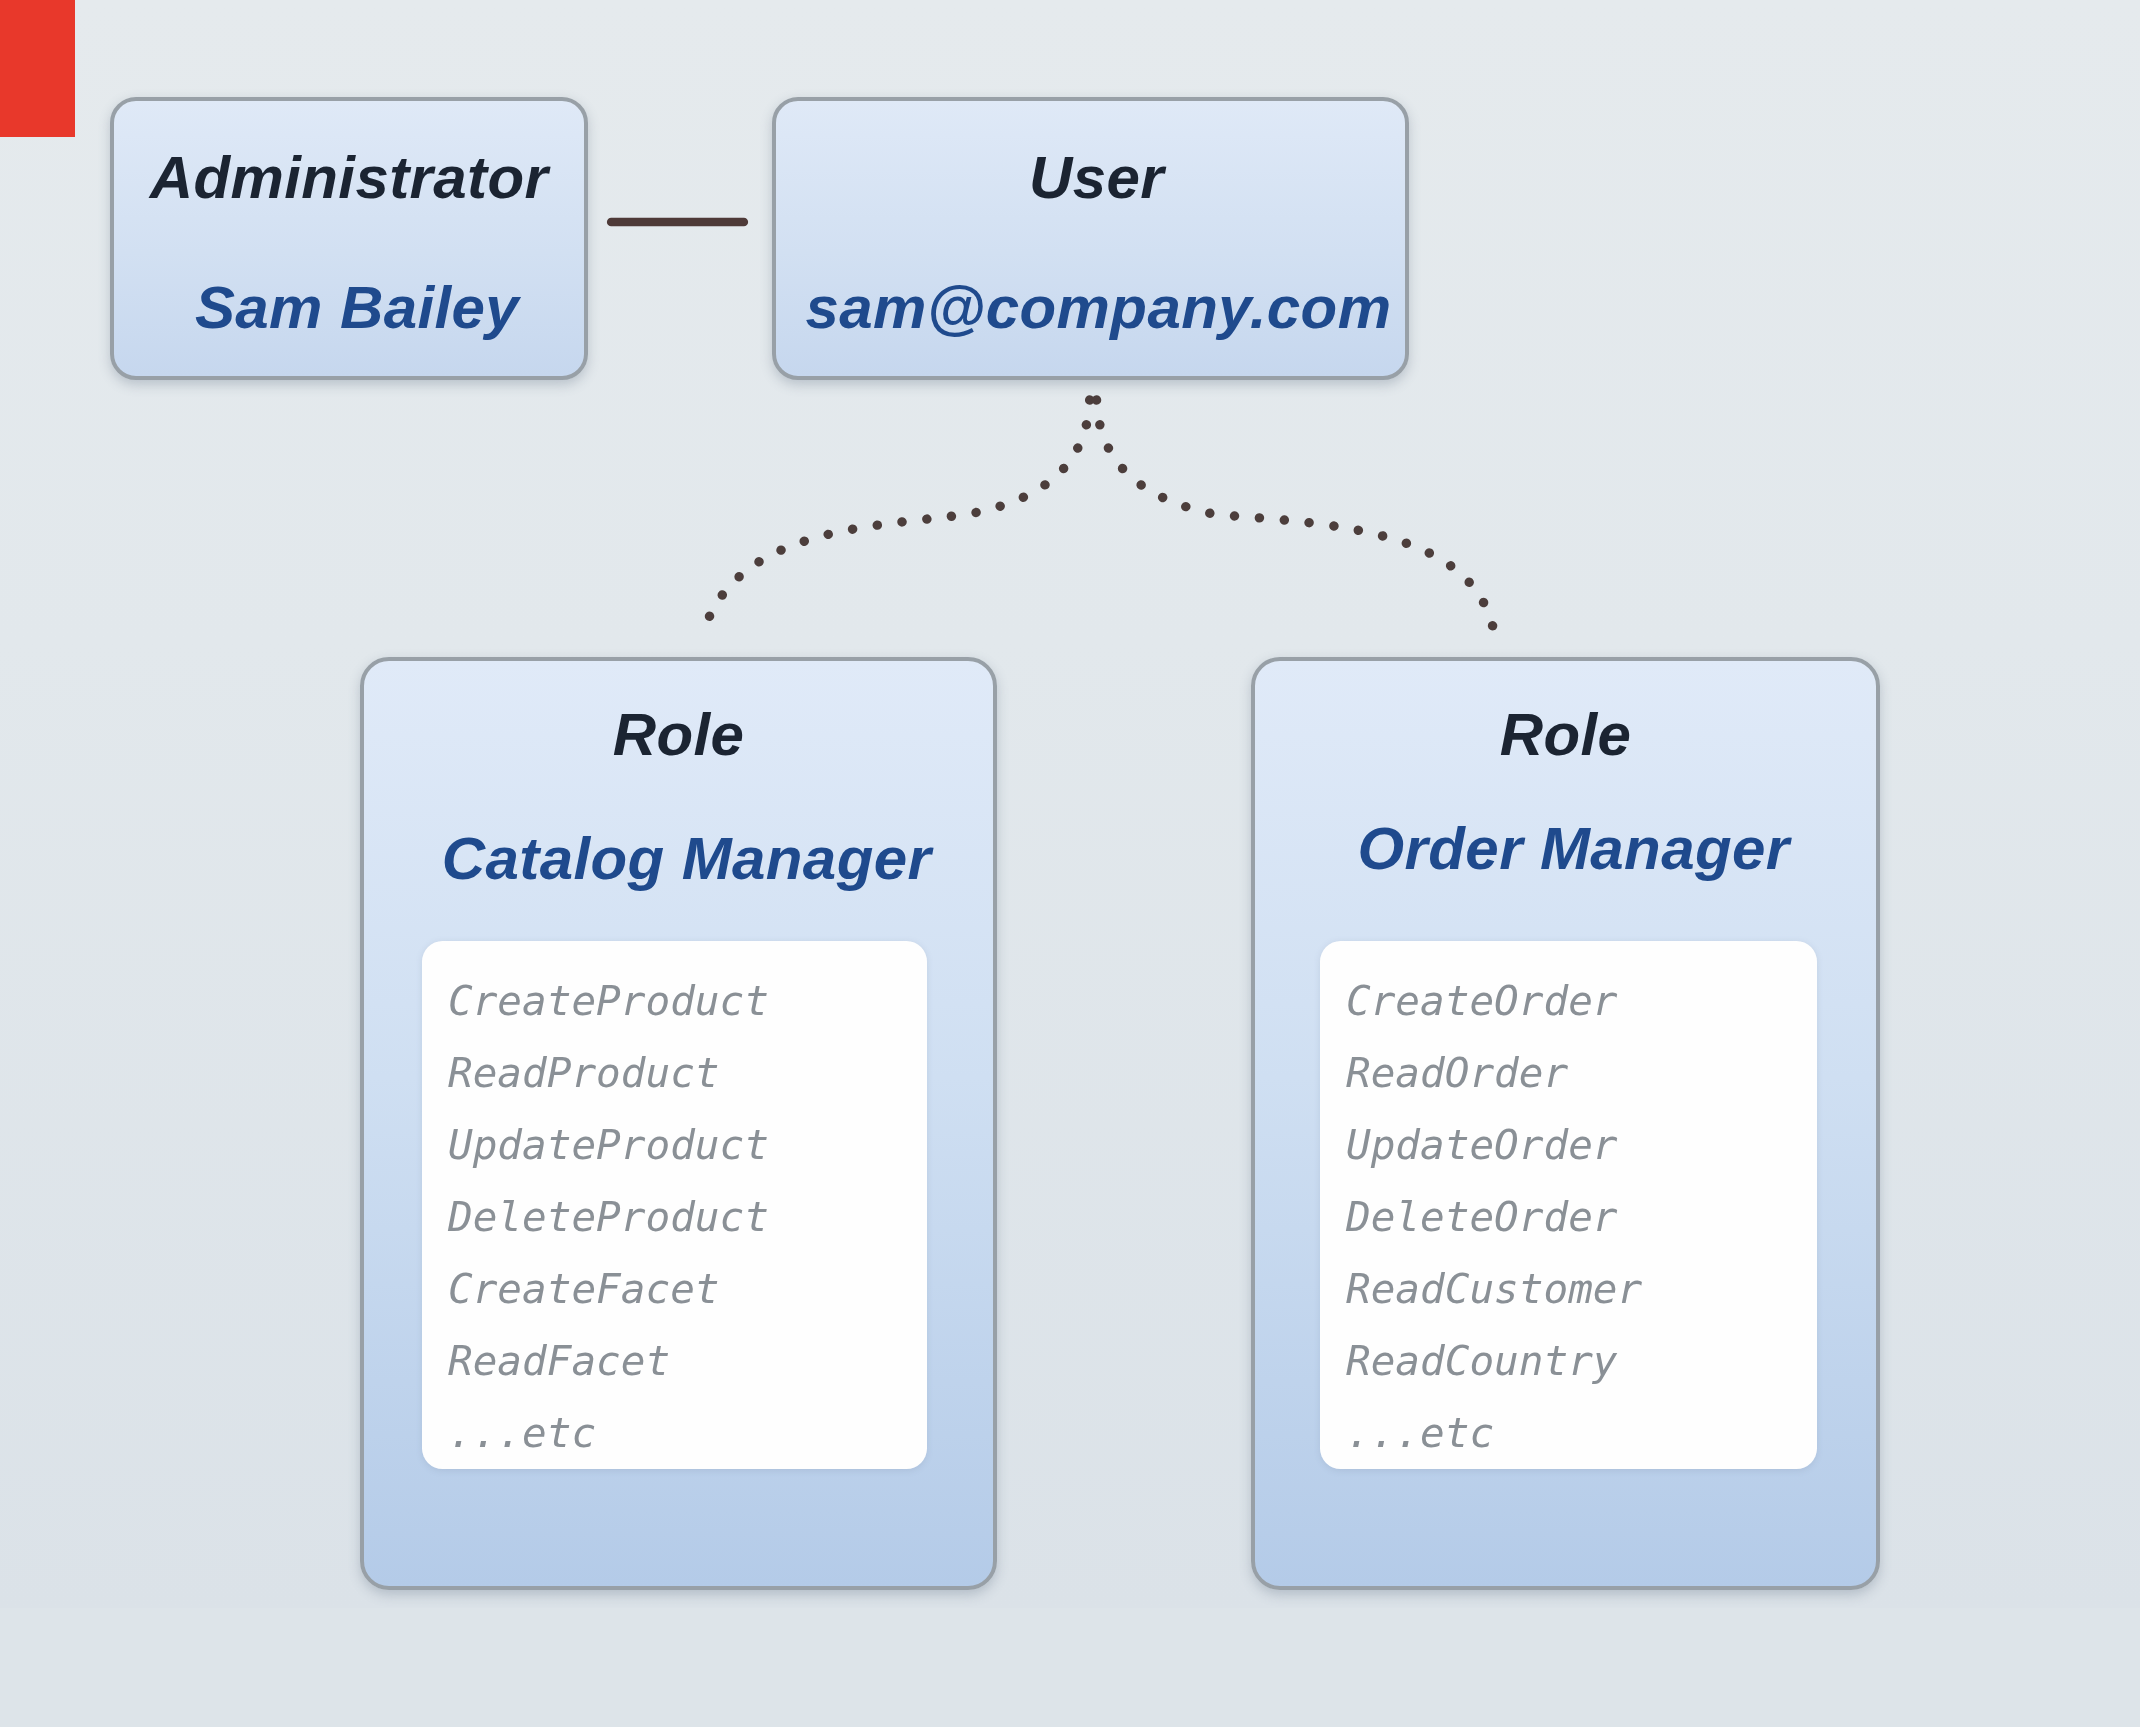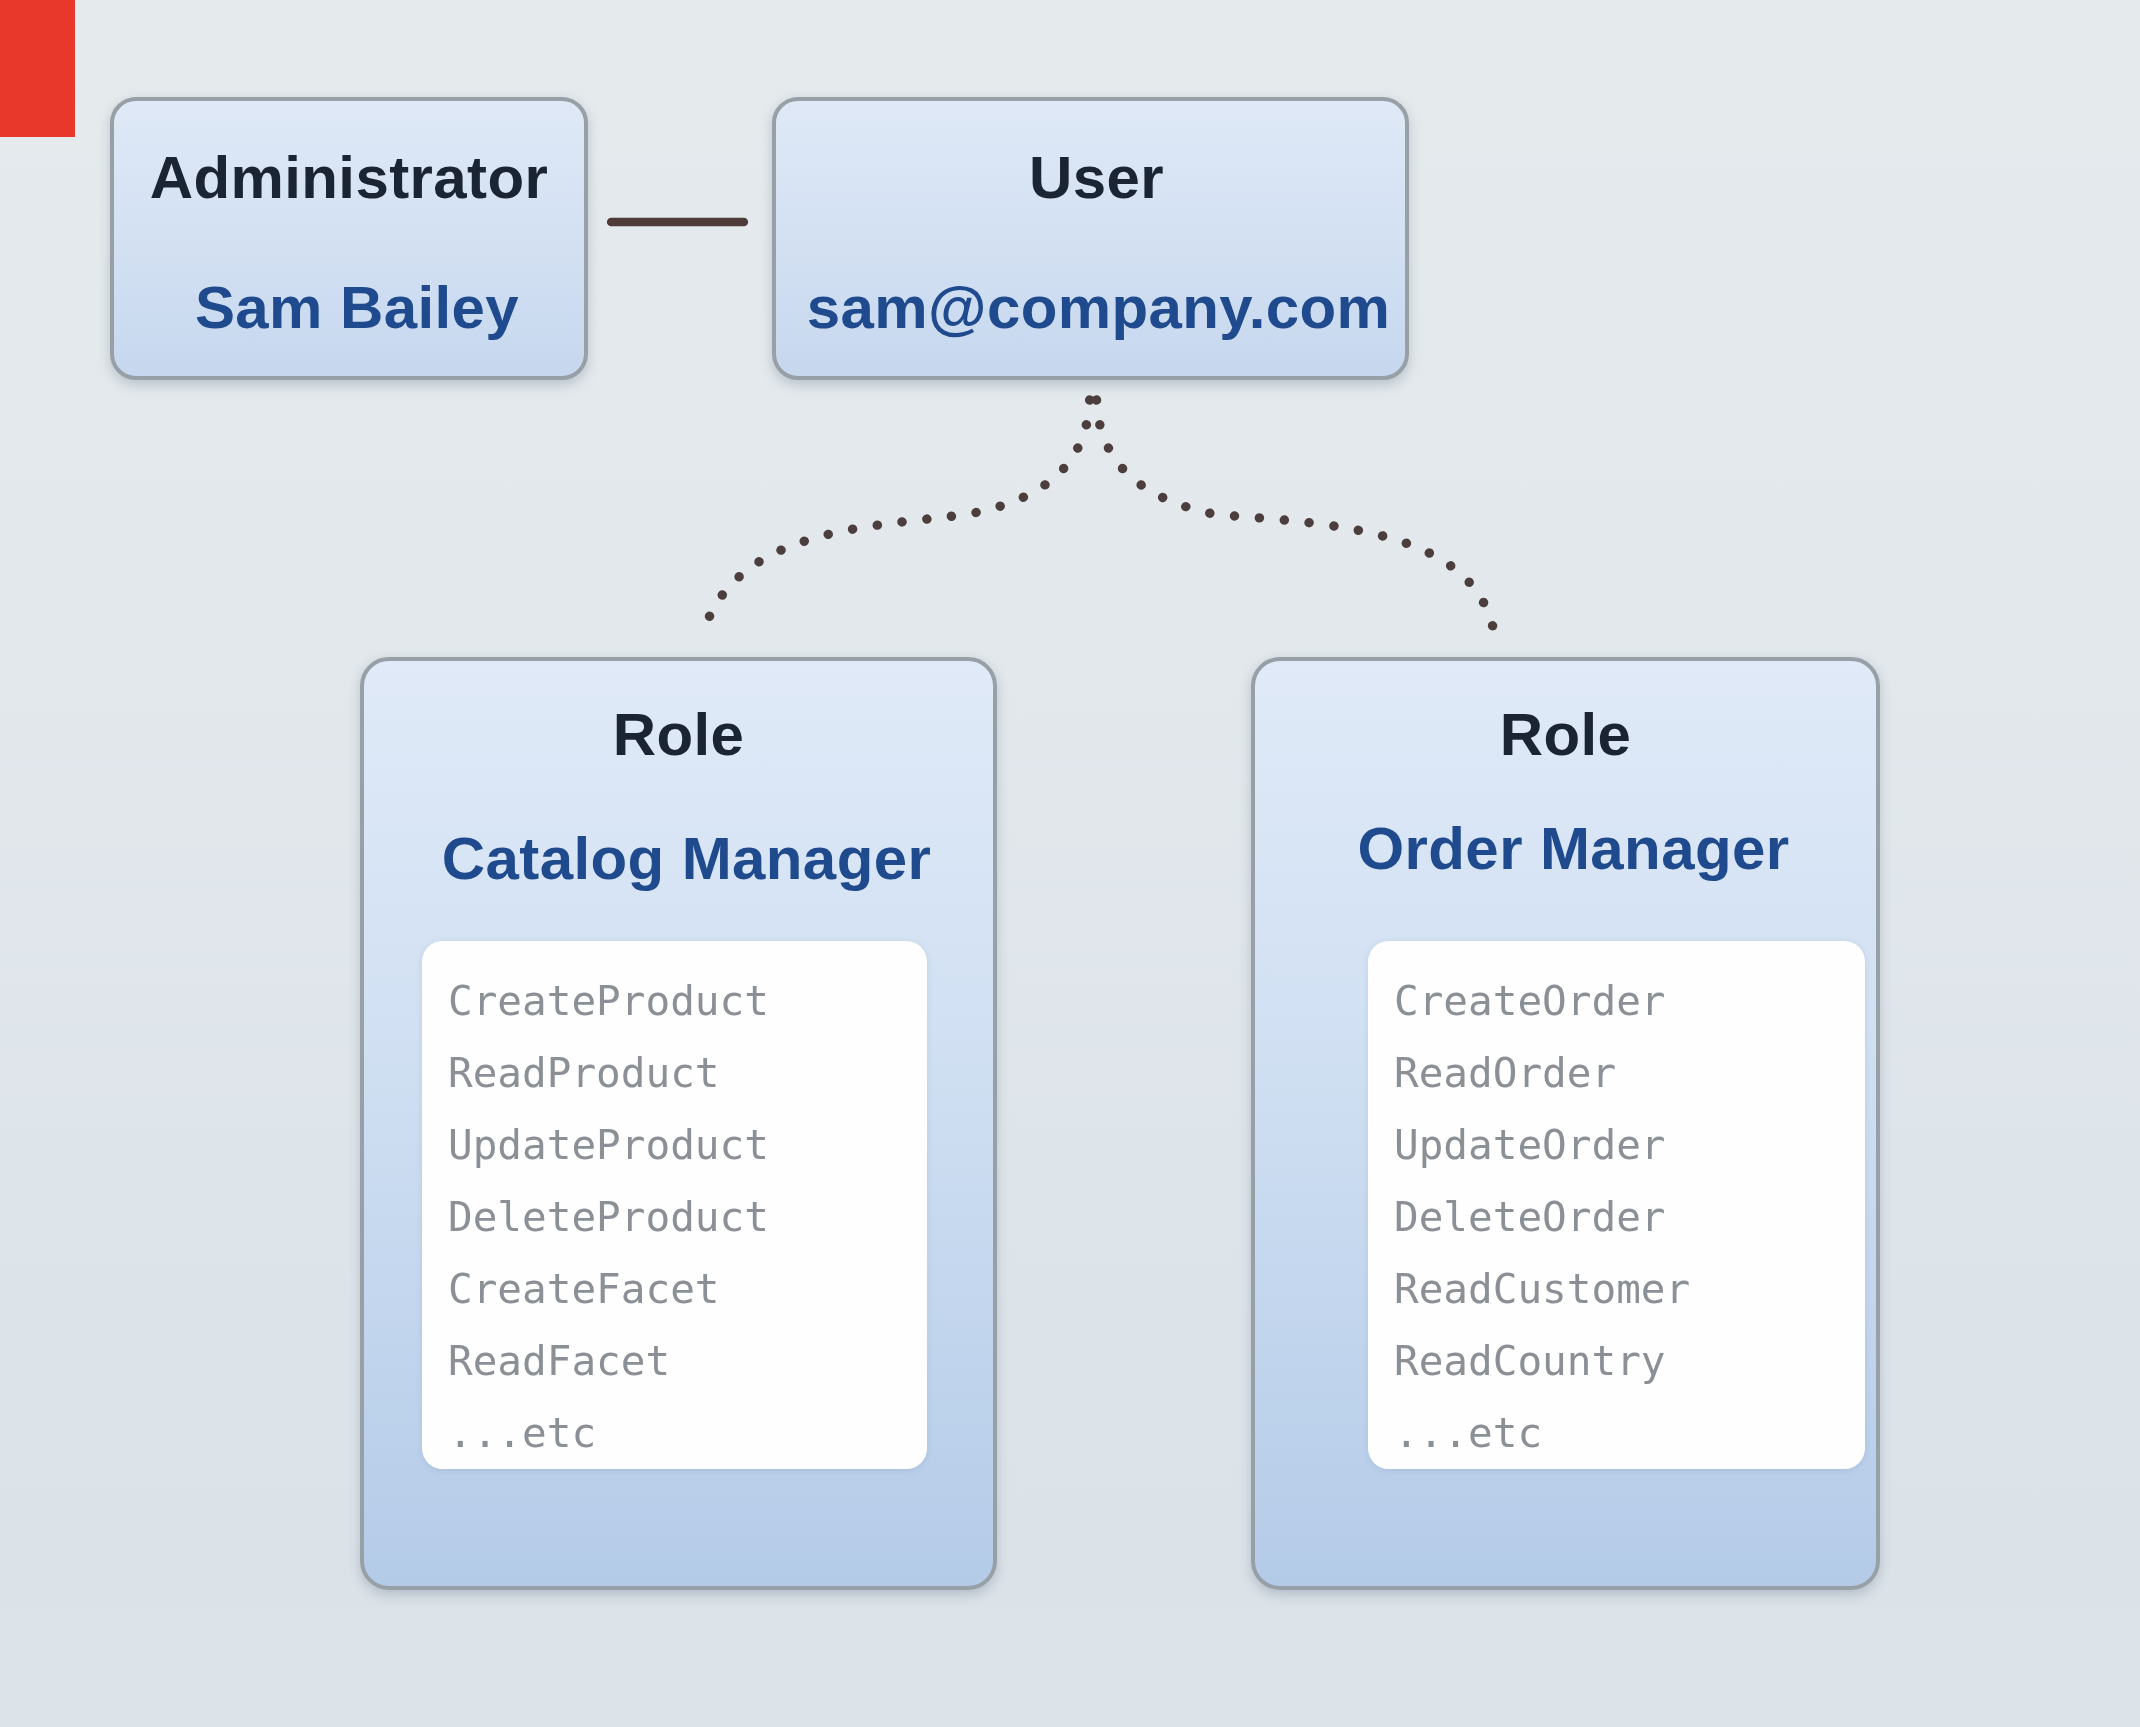--- a/index.html
+++ b/index.html
@@ -7,20 +7,21 @@
     padding: 0;
     background: #dde4e9;
   }
   .canvas {
     position: relative;
     width: 2140px;
     height: 1608px;
     overflow: hidden;
     background: linear-gradient(180deg, #e5eaed 0%, #e2e8ec 40%, #dbe2e8 100%);
     font-family: "Liberation Sans", sans-serif;
+    font-style: italic;
   }
   .red-marker {
     position: absolute;
     left: 0; top: 0;
     width: 75px; height: 137px;
     background: #e8382b;
   }
   .connector-layer {
     position: absolute;
     left: 0; top: 0;
@@ -110,21 +111,21 @@
       <div class="perm-line">DeleteProduct</div>
       <div class="perm-line">CreateFacet</div>
       <div class="perm-line">ReadFacet</div>
       <div class="perm-line">...etc</div>
     </div>
   </div>
 
   <div class="node role" style="left:1251px; top:657px; width:629px; height:933px;">
     <div class="node-title" style="top:39px;">Role</div>
     <div class="node-subtitle" style="top:153px;">Order Manager</div>
-    <div class="perm-panel" style="left:65px; top:280px; width:497px; height:528px;margin-left:48px;">
+    <div class="perm-panel" style="left:65px; top:280px; width:497px; height:528px;">
       <div class="perm-line">CreateOrder</div>
       <div class="perm-line">ReadOrder</div>
       <div class="perm-line">UpdateOrder</div>
       <div class="perm-line">DeleteOrder</div>
       <div class="perm-line">ReadCustomer</div>
       <div class="perm-line">ReadCountry</div>
       <div class="perm-line">...etc</div>
     </div>
   </div>
 

